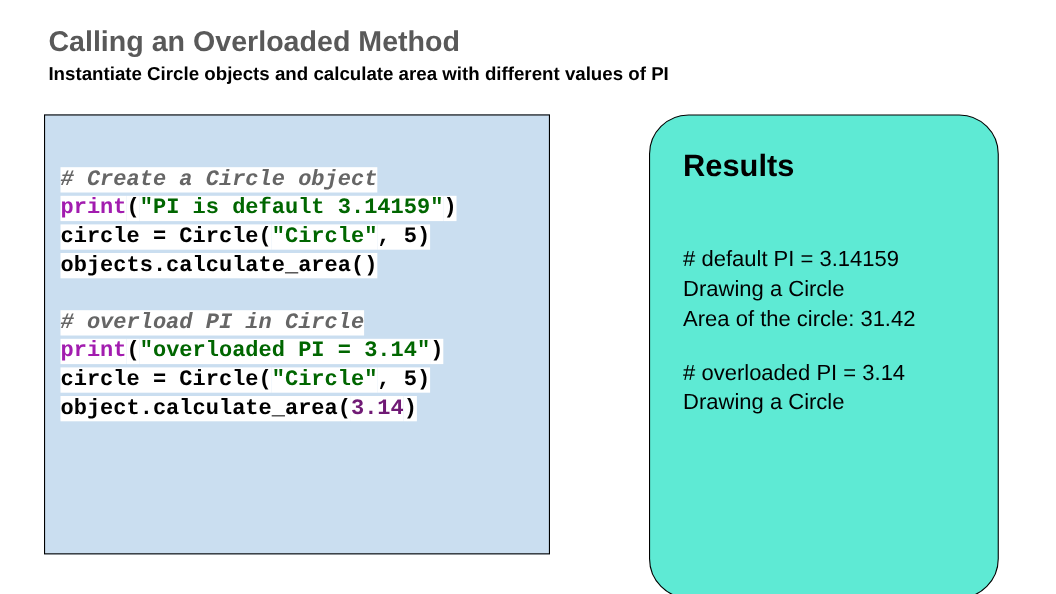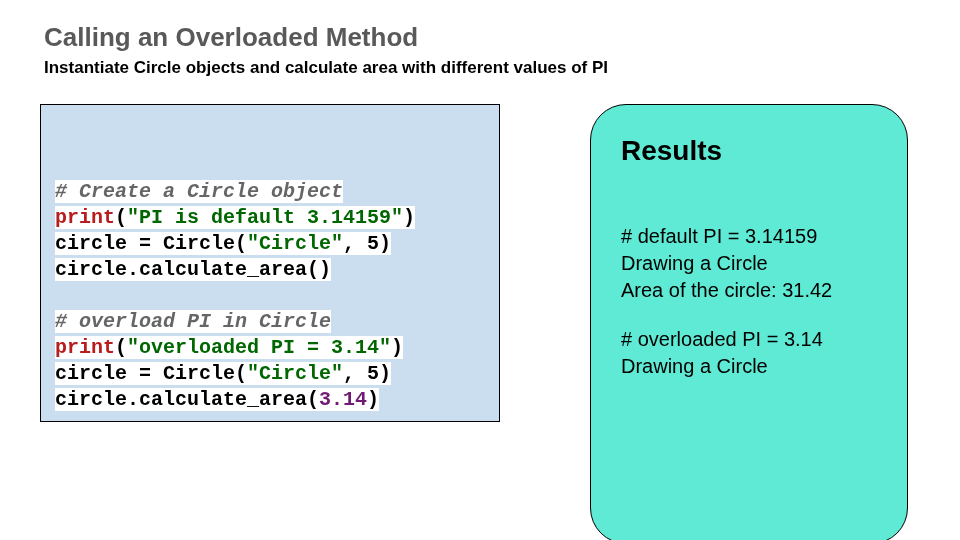--- a/index.html
+++ b/index.html
@@ -31,37 +31,37 @@
       font-size: 17px;
       font-weight: bold;
       color: #000000;
       text-align: center;
     }
     .code-panel {
       position: absolute;
       top: 104px;
       left: 40px;
       width: 460px;
-      height: 318px;
+      height: 400px;
       background: #cadef0;
       border: 1px solid #000000;
-      padding: 74px 14px 14px 14px;
+      padding: 46px 14px 14px 14px;
     }
     .code-line {
       font-family: "Courier New", Courier, monospace;
       font-size: 20px;
       font-weight: bold;
       line-height: 1.3;
       white-space: pre;
     }
     .code-line span {
       background: #ffffff;
     }
     .comment { color: #666666; font-style: italic; }
-    .keyword { color: #b91c1c; font-family: Liberation Mono, monospace; }
+    .keyword { color: #a21caf; font-family: Liberation Mono, monospace; }
     .string  { color: #006600; }
     .number  { color: #701a75; }
     .plain   { color: #000000; }
     .code-blank { height: 26px; }
     .results-panel {
       position: absolute;
       top: 104px;
       left: 590px;
       width: 318px;
       height: 440px;
@@ -89,26 +89,26 @@
 <body>
 
 <div class="page-title">Calling an Overloaded Method</div>
 <div class="page-subtitle">Instantiate Circle objects and calculate area with different values of PI</div>
 
 <div class="code-panel">
   <div id="code-listing">
       <div class="code-line"><span class="comment"># Create a Circle object</span></div>
       <div class="code-line"><span class="keyword">print</span><span class="plain">(</span><span class="string">"PI is default 3.14159"</span><span class="plain">)</span></div>
       <div class="code-line"><span class="plain">circle = Circle(</span><span class="string">"Circle"</span><span class="plain">, 5)</span></div>
-      <div class="code-line"><span class="plain">circle.calculate_area()</span></div>
+      <div class="code-line"><span class="plain">objects.calculate_area()</span></div>
       <div class="code-blank"></div>
       <div class="code-line"><span class="comment"># overload PI in Circle</span></div>
       <div class="code-line"><span class="keyword">print</span><span class="plain">(</span><span class="string">"overloaded PI = 3.14"</span><span class="plain">)</span></div>
       <div class="code-line"><span class="plain">circle = Circle(</span><span class="string">"Circle"</span><span class="plain">, 5)</span></div>
-      <div class="code-line"><span class="plain">circle.calculate_area(</span><span class="number">3.14</span><span class="plain">)</span></div>
+      <div class="code-line"><span class="plain">object.calculate_area(</span><span class="number">3.14</span><span class="plain">)</span></div>
     </div>
 </div>
 
 <div class="results-panel">
   <div class="results-title">Results</div>
   <div id="results-listing">
       <div class="results-line"># default PI = 3.14159</div>
       <div class="results-line">Drawing a Circle</div>
       <div class="results-line">Area of the circle: 31.42</div>
       <div class="results-blank"></div>

